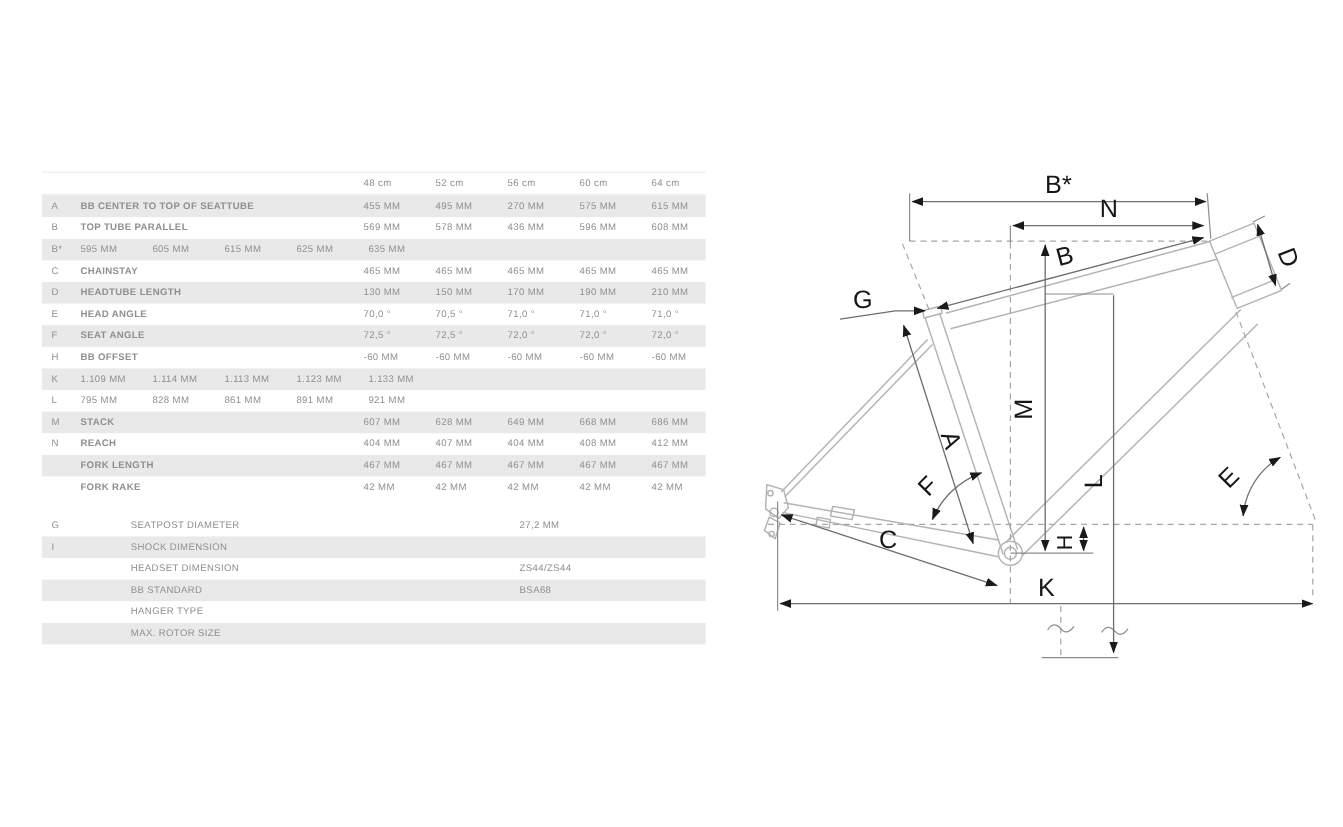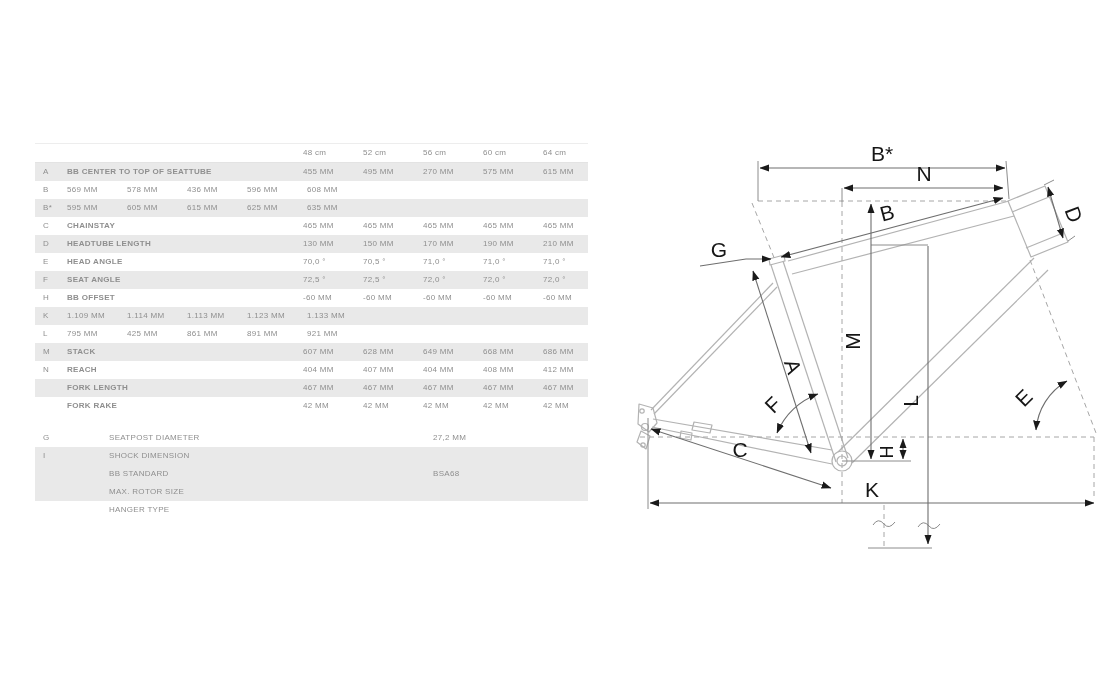--- a/index.html
+++ b/index.html
@@ -48,20 +48,21 @@
         <span class="c-letter">A</span>
         <span class="c-label">BB CENTER TO TOP OF SEATTUBE</span>
         <span class="c-val">455 MM</span>
         <span class="c-val">495 MM</span>
         <span class="c-val">270 MM</span>
         <span class="c-val">575 MM</span>
         <span class="c-val">615 MM</span>
       </div>
       <div class="trow">
         <span class="c-letter">B</span>
+        <span class="c-label">TOP TUBE PARALLEL</span>
         <span class="c-val">569 MM</span>
         <span class="c-val">578 MM</span>
         <span class="c-val">436 MM</span>
         <span class="c-val">596 MM</span>
         <span class="c-val">608 MM</span>
       </div>
       <div class="trow stripe">
         <span class="c-letter">B*</span>
         <span class="c-val">595 MM</span>
         <span class="c-val">605 MM</span>
@@ -118,21 +119,21 @@
         <span class="c-letter">K</span>
         <span class="c-val">1.109 MM</span>
         <span class="c-val">1.114 MM</span>
         <span class="c-val">1.113 MM</span>
         <span class="c-val">1.123 MM</span>
         <span class="c-val">1.133 MM</span>
       </div>
       <div class="trow">
         <span class="c-letter">L</span>
         <span class="c-val">795 MM</span>
-        <span class="c-val">425 MM</span>
+        <span class="c-val">828 MM</span>
         <span class="c-val">861 MM</span>
         <span class="c-val">891 MM</span>
         <span class="c-val">921 MM</span>
       </div>
       <div class="trow stripe">
         <span class="c-letter">M</span>
         <span class="c-label">STACK</span>
         <span class="c-val">607 MM</span>
         <span class="c-val">628 MM</span>
         <span class="c-val">649 MM</span>
@@ -171,33 +172,38 @@
       <div class="trow">
         <span class="c-letter">G</span>
         <span class="c-label2">SEATPOST DIAMETER</span>
         <span class="c-val2">27,2 MM</span>
       </div>
       <div class="trow stripe">
         <span class="c-letter">I</span>
         <span class="c-label2">SHOCK DIMENSION</span>
         <span class="c-val2"></span>
       </div>
+      <div class="trow">
+        <span class="c-letter"></span>
+        <span class="c-label2">HEADSET DIMENSION</span>
+        <span class="c-val2">ZS44/ZS44</span>
+      </div>
       <div class="trow stripe">
         <span class="c-letter"></span>
         <span class="c-label2">BB STANDARD</span>
         <span class="c-val2">BSA68</span>
       </div>
+      <div class="trow">
+        <span class="c-letter"></span>
+        <span class="c-label2">HANGER TYPE</span>
+        <span class="c-val2"></span>
+      </div>
       <div class="trow stripe">
         <span class="c-letter"></span>
         <span class="c-label2">MAX. ROTOR SIZE</span>
-        <span class="c-val2"></span>
-      </div>
-      <div class="trow">
-        <span class="c-letter"></span>
-        <span class="c-label2">HANGER TYPE</span>
         <span class="c-val2"></span>
       </div>
     </div>
 </div>
 
 <svg class="diagram" width="502" height="442" viewBox="618 128 502 442">
   <defs>
     <marker id="ah" viewBox="0 0 10 10" refX="9.5" refY="5" markerWidth="9" markerHeight="9" orient="auto-start-reverse">
       <path d="M0,1.3 L10,5 L0,8.7 z" fill="#1a1a1a"></path>
     </marker>

